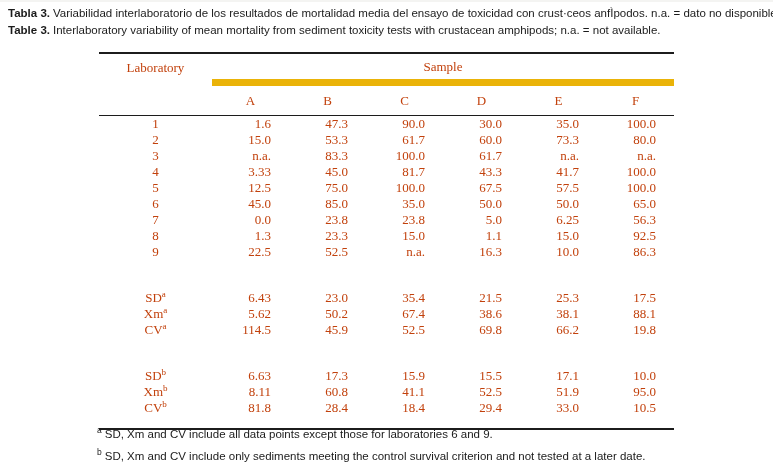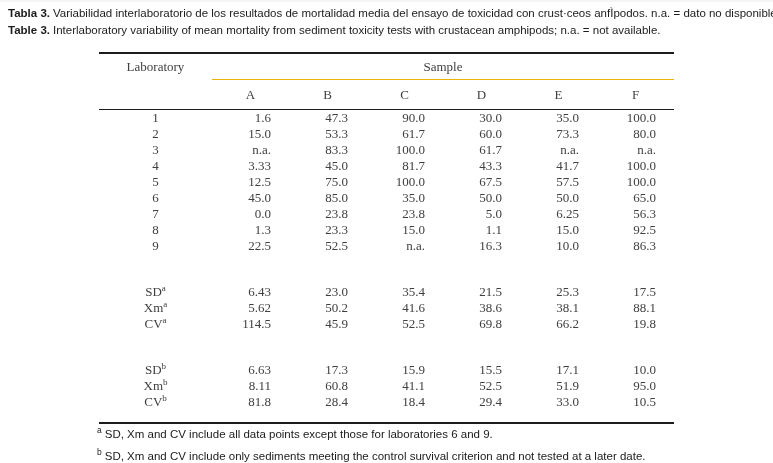--- a/index.html
+++ b/index.html
@@ -11,29 +11,29 @@
   
   .scan-edge{position:absolute;left:0;top:0;width:773px;height:2px;background:#f4f4f2;}
 
   .caption{position:absolute;left:8px;top:5px;width:765px;
     font-size:11.5px;line-height:16.5px;white-space:nowrap;}
   .caption .lbl{font-weight:bold;margin-right:3px;}
 
   table.datatable{
     position:absolute;left:99px;top:52px;width:575px;
     border-collapse:collapse;table-layout:fixed;
-    font-family:"Liberation Serif",serif;font-size:13px;color:#404040;
+    font-family:"Liberation Serif",serif;font-size:13px;color:#c2410c;
     border-top:2px solid #1c1c1c;border-bottom:2px solid #1c1c1c;
   }
   col.stubcol{width:113px;}
   col.smpcol{width:77px;}
   th,td{padding:0;font-weight:normal;vertical-align:middle;}
   tr.grouphead th{height:25px;}
   th.stubhead{text-align:center;}
-  th.samplehead{text-align:center;border-bottom:1px solid #eab308;}
+  th.samplehead{text-align:center;border-bottom:7px solid #eab308;}
   tr.colheads th{height:29px;text-align:center;border-bottom:1.5px solid #1c1c1c;}
   tr.datarow td{height:16px;}
   td.stub{text-align:center;}
   td.num{text-align:right;padding-right:18px;}
   tr.spacer td{height:30px;}
   tr.pad td{height:12px;}
   sup.sp{font-size:9px;line-height:0;}
 
   .footnotes{position:absolute;left:97px;top:421px;width:620px;
     font-size:11.5px;line-height:18px;white-space:nowrap;}
@@ -171,21 +171,21 @@
     <td class="num">23.0</td>
     <td class="num">35.4</td>
     <td class="num">21.5</td>
     <td class="num">25.3</td>
     <td class="num">17.5</td>
   </tr>
   <tr class="datarow">
     <td class="stub"><span>Xm</span><sup class="sp">a</sup></td>
     <td class="num">5.62</td>
     <td class="num">50.2</td>
-    <td class="num">41.6</td>
+    <td class="num">67.4</td>
     <td class="num">38.6</td>
     <td class="num">38.1</td>
     <td class="num">88.1</td>
   </tr>
   <tr class="datarow">
     <td class="stub"><span>CV</span><sup class="sp">a</sup></td>
     <td class="num">114.5</td>
     <td class="num">45.9</td>
     <td class="num">52.5</td>
     <td class="num">69.8</td>

